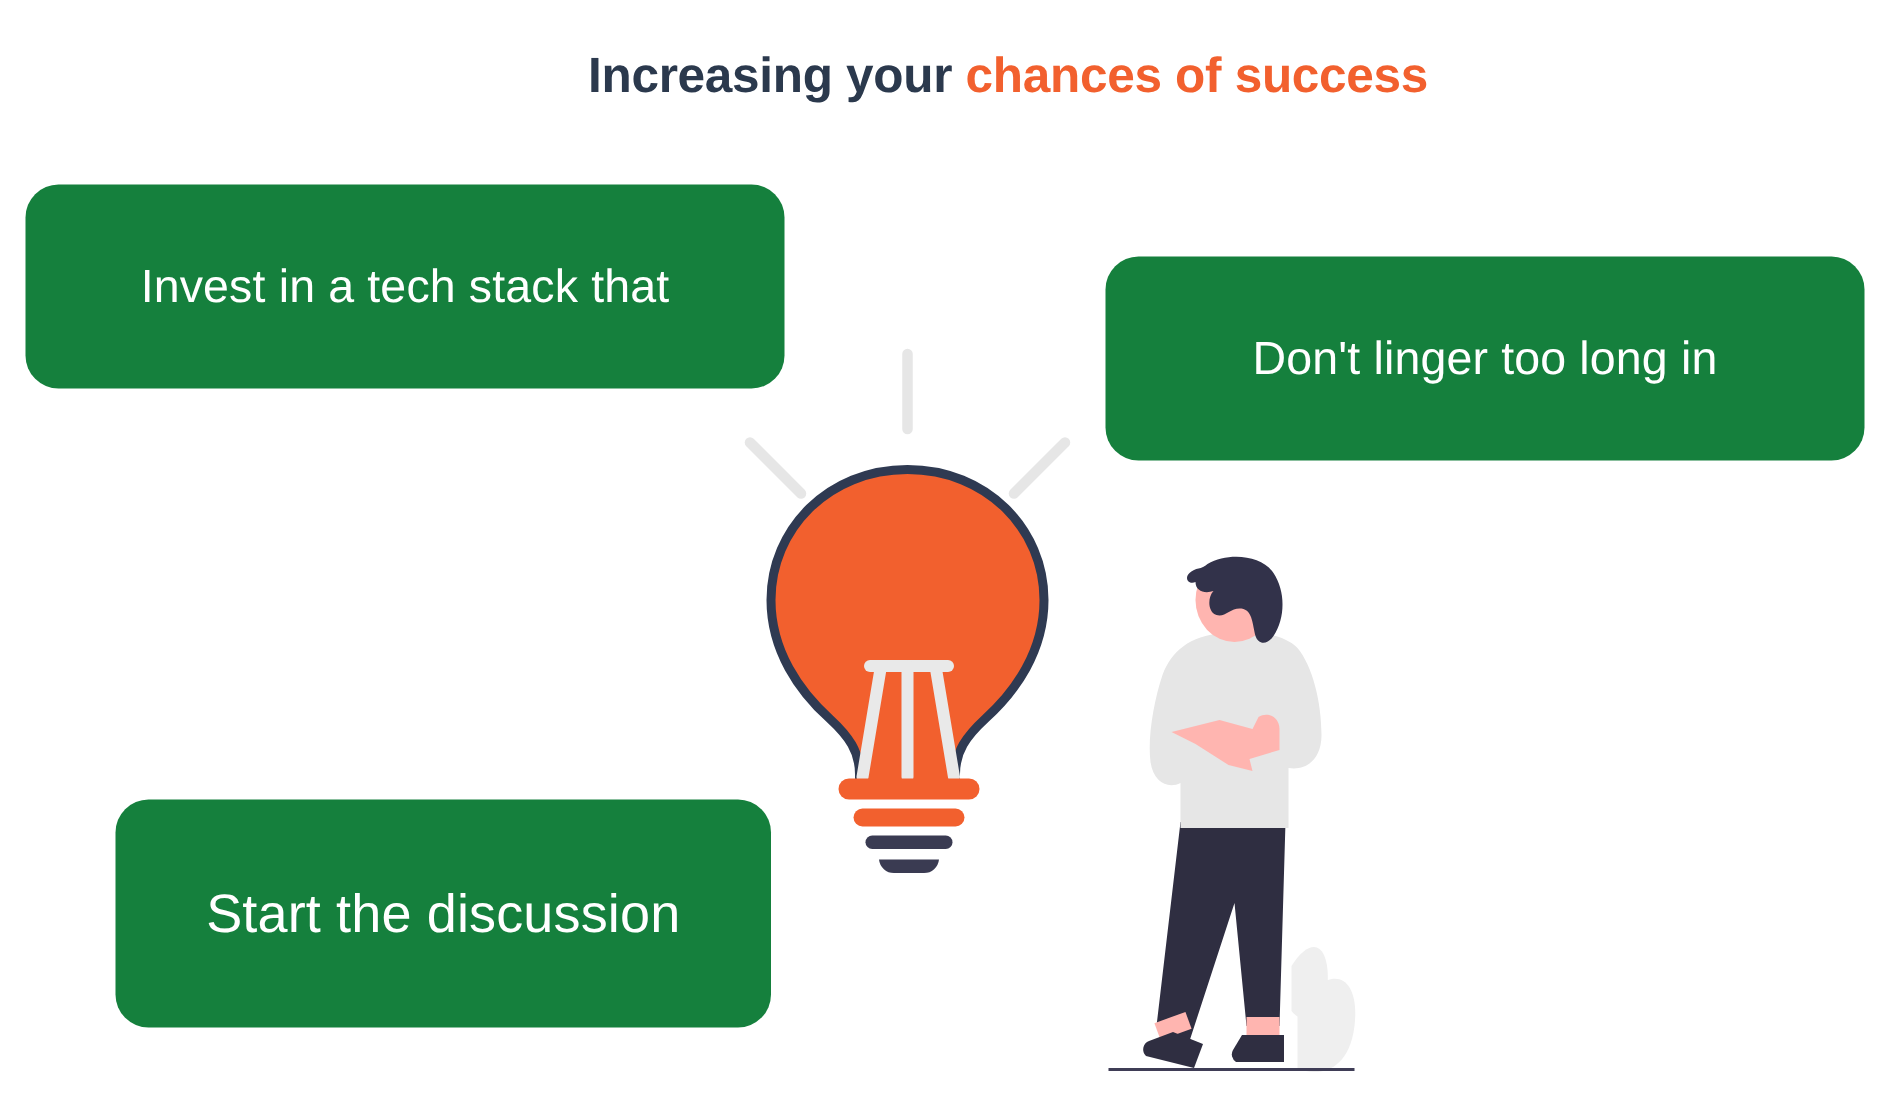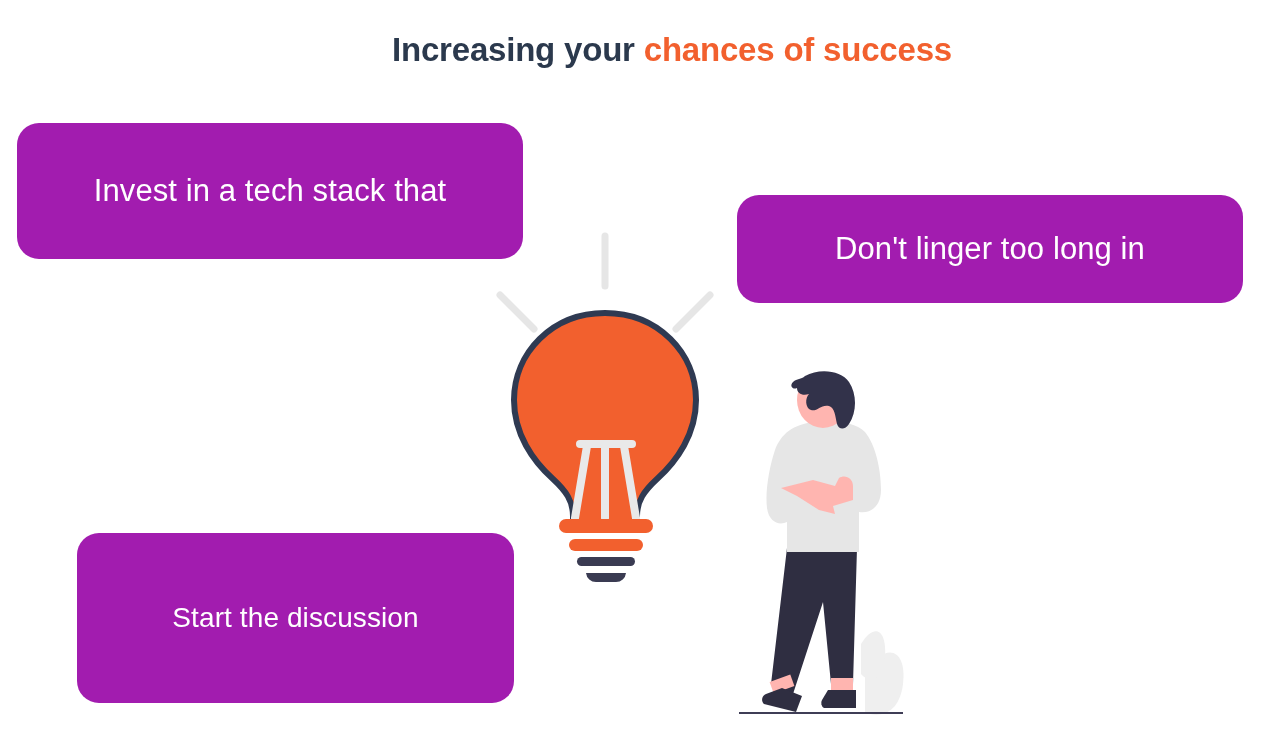--- a/index.html
+++ b/index.html
@@ -35,40 +35,40 @@
     line-height: 44px;
     color: #2b394d;
     white-space: nowrap;
     padding-left: 40px;
   }
   .title .accent { color: #f2602e; }
 
   
   .callout {
     position: absolute;
-    background: #a21caf;
+    background: #15803d;
     border-radius: 22px;
     color: #ffffff;
     display: flex;
     align-items: center;
     justify-content: center;
     text-align: center;
     font-size: 31px;
     line-height: 42px;
     font-weight: 300;
     letter-spacing: 0.1px;
     box-sizing: border-box;
     padding: 0 26px;
   }
   .callout span { display: block; }
 
   #callout-1 { left: 17px;  top: 123px; width: 506px; height: 136px; }
-  #callout-2 { left: 737px; top: 171px; width: 506px; height: 108px; margin-top: 24px; }
-  #callout-3 { left: 77px;  top: 533px; width: 437px; height: 170px;
-               font-size: 28px; line-height: 42px; }
+  #callout-2 { left: 737px; top: 171px; width: 506px; height: 136px; }
+  #callout-3 { left: 77px;  top: 533px; width: 437px; height: 152px;
+               font-size: 36px; line-height: 42px; }
 
   
   #bulb-illustration {
     position: absolute;
     left: 487px;
     top: 228px;
     width: 240px;
     height: 345px;
   }
   #person-illustration {

